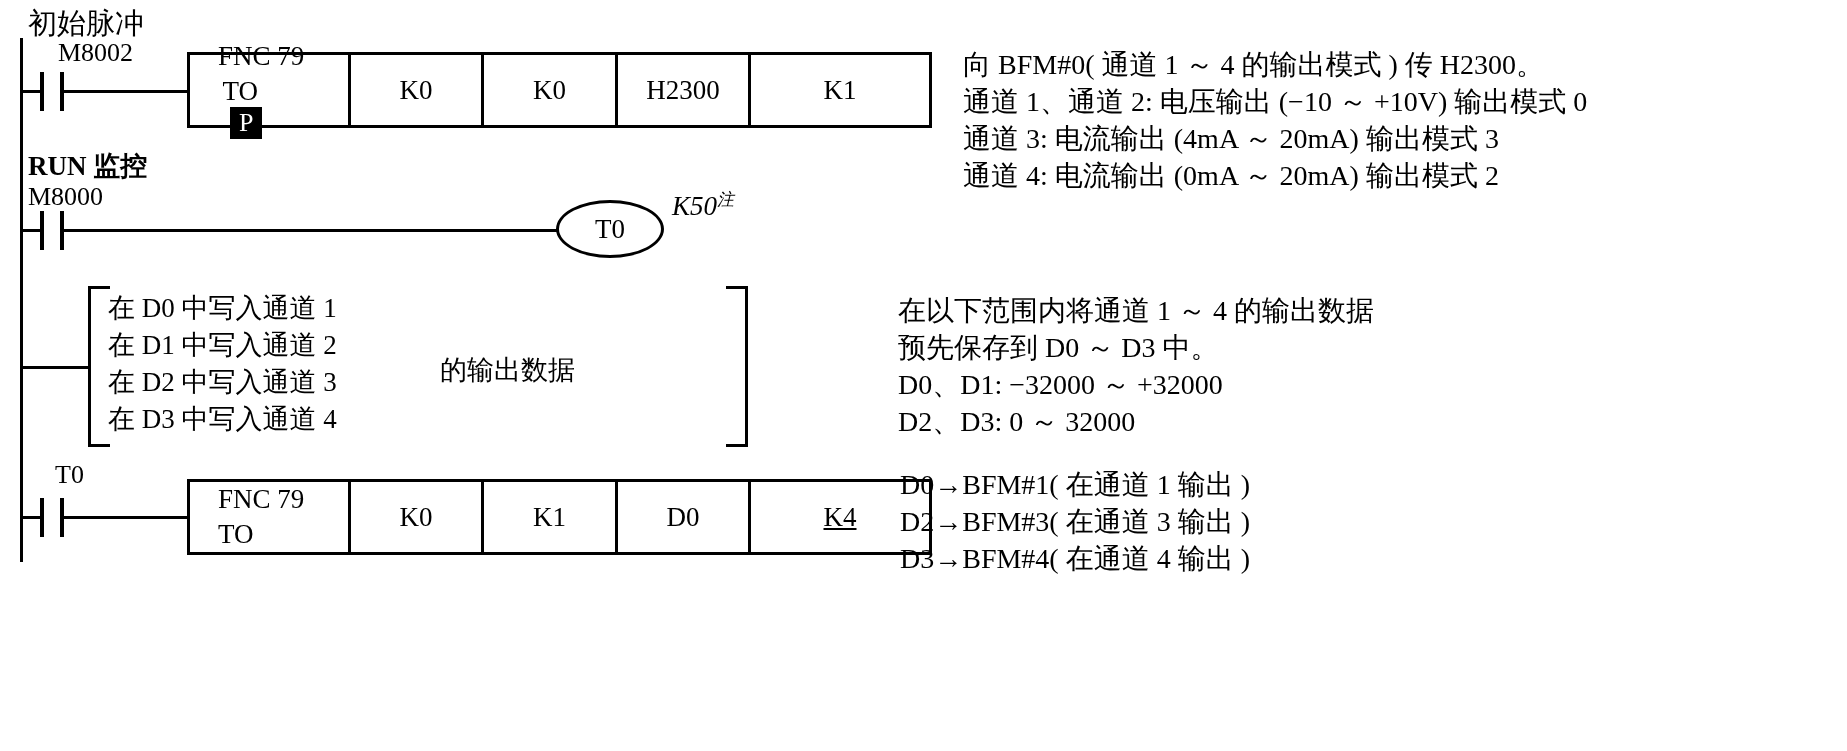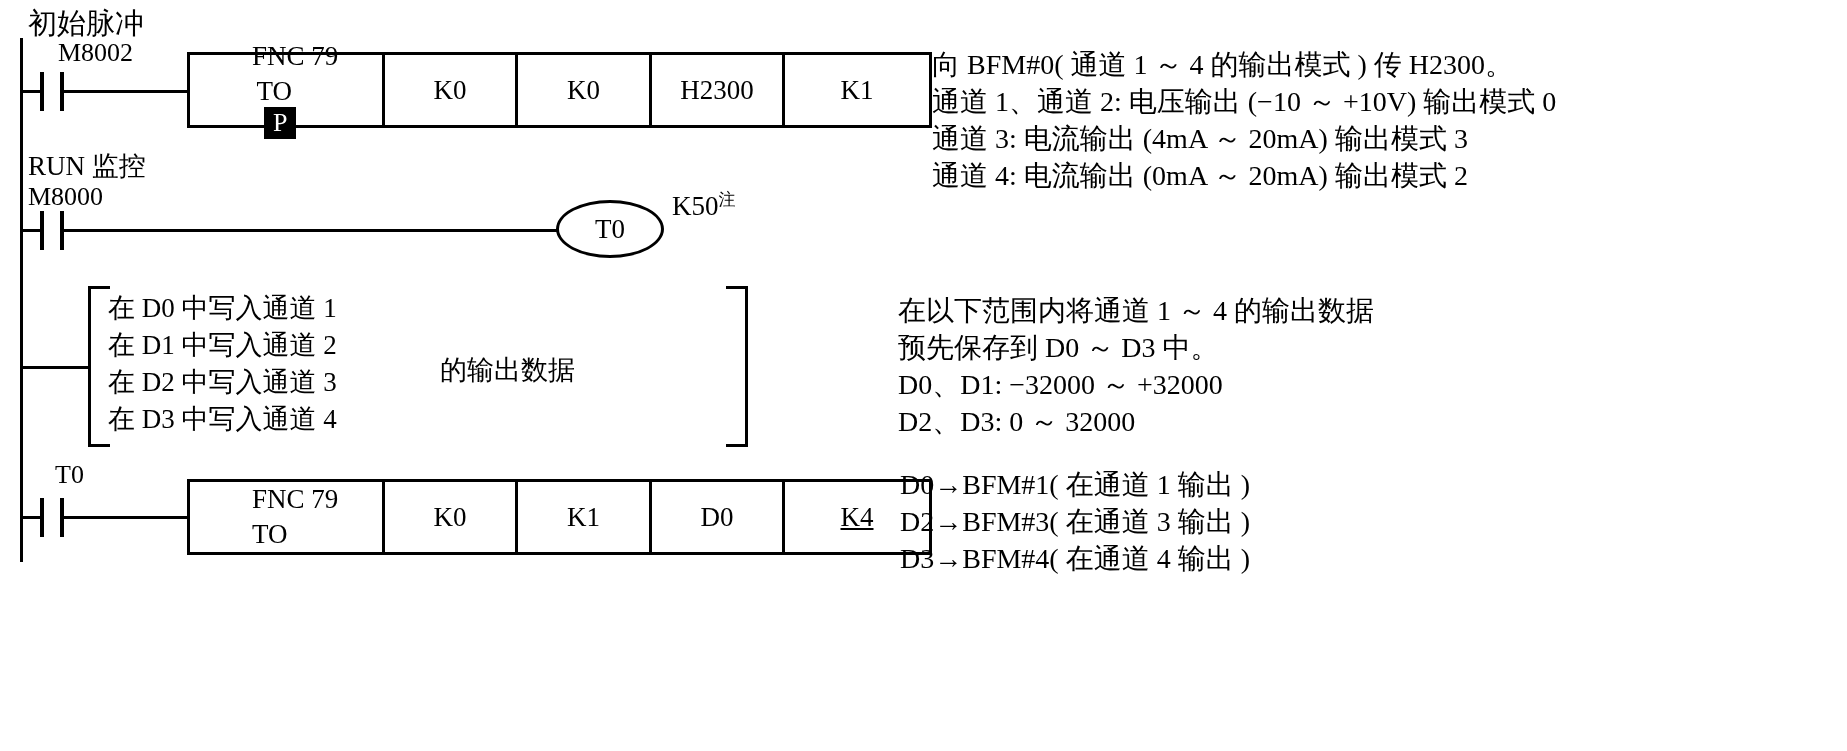--- a/index.html
+++ b/index.html
@@ -28,21 +28,21 @@
     border:3px solid var(--ink,#000);
     display:flex;
     background:var(--background,#fff);
   }
   .cell {
     border-left:3px solid var(--ink,#000);
     display:flex; align-items:center; justify-content:center;
     font-size:27px;
     white-space:nowrap;
   }
-  .cell.first { border-left:none;margin-left:34px; }
+  .cell.first { border-left:none; }
   .fnc-cell {
     flex-direction:column;
     align-items:flex-start;
     justify-content:center;
     padding-left:28px;
     gap:4px;
   }
   .oprow { display:flex; align-items:center;flex-direction:column; }
   .pulse {
     display:inline-block;
@@ -100,39 +100,39 @@
         <span>TO</span>
         <span class="pulse">P</span>
       </div>
     </div>
     <div class="cell" style="width:133px;">K0</div>
     <div class="cell" style="width:134px;">K0</div>
     <div class="cell" style="width:133px;">H2300</div>
     <div class="cell" style="flex:1;">K1</div>
   </div>
 
-  <div class="comment" style="left:932px; top:46px;">
+  <div class="comment" style="left:963px; top:46px;">
     <div>向 BFM#0( 通道 1 ～ 4 的输出模式 ) 传 H2300。</div>
     <div>通道 1、通道 2: 电压输出 (−10 ～ +10V) 输出模式 0</div>
     <div>通道 3: 电流输出 (4mA ～ 20mA) 输出模式 3</div>
     <div>通道 4: 电流输出 (0mA ～ 20mA) 输出模式 2</div>
   </div>
 
-  <div class="label" style="left:28px; top:148px; font-size:27px;">RUN 监控</div>
+  <div class="label" style="left:28px; top:148px; font-size:27px;font-weight:bold;">RUN 监控</div>
   <div class="label" style="left:28px; top:182px; font-size:26px;">M8000</div>
 
   <div class="hwire" style="left:20px; top:229px; width:22px;"></div>
   <div class="contact-bar" style="left:40px; top:211px; height:39px;"></div>
   <div class="contact-bar" style="left:60px; top:211px; height:39px;"></div>
   <div class="hwire" style="left:64px; top:229px; width:494px;"></div>
 
   <div class="coil" style="left:556px; top:200px; width:108px; height:58px;">
     <span>T0</span>
   </div>
-  <div class="label" style="left:672px; top:188px;">
+  <div class="label" style="left:672px; top:188px;font-style:italic;">
     <span>K50</span><sup class="note">注</sup>
   </div>
 
   <div class="hwire" style="left:20px; top:366px; width:70px;"></div>
 
   <div class="vwire" style="left:88px; top:286px; height:161px;"></div>
   <div class="hwire" style="left:88px; top:286px; width:22px;"></div>
   <div class="hwire" style="left:88px; top:444px; width:22px;"></div>
 
   <div class="vwire" style="left:745px; top:286px; height:161px;"></div>

